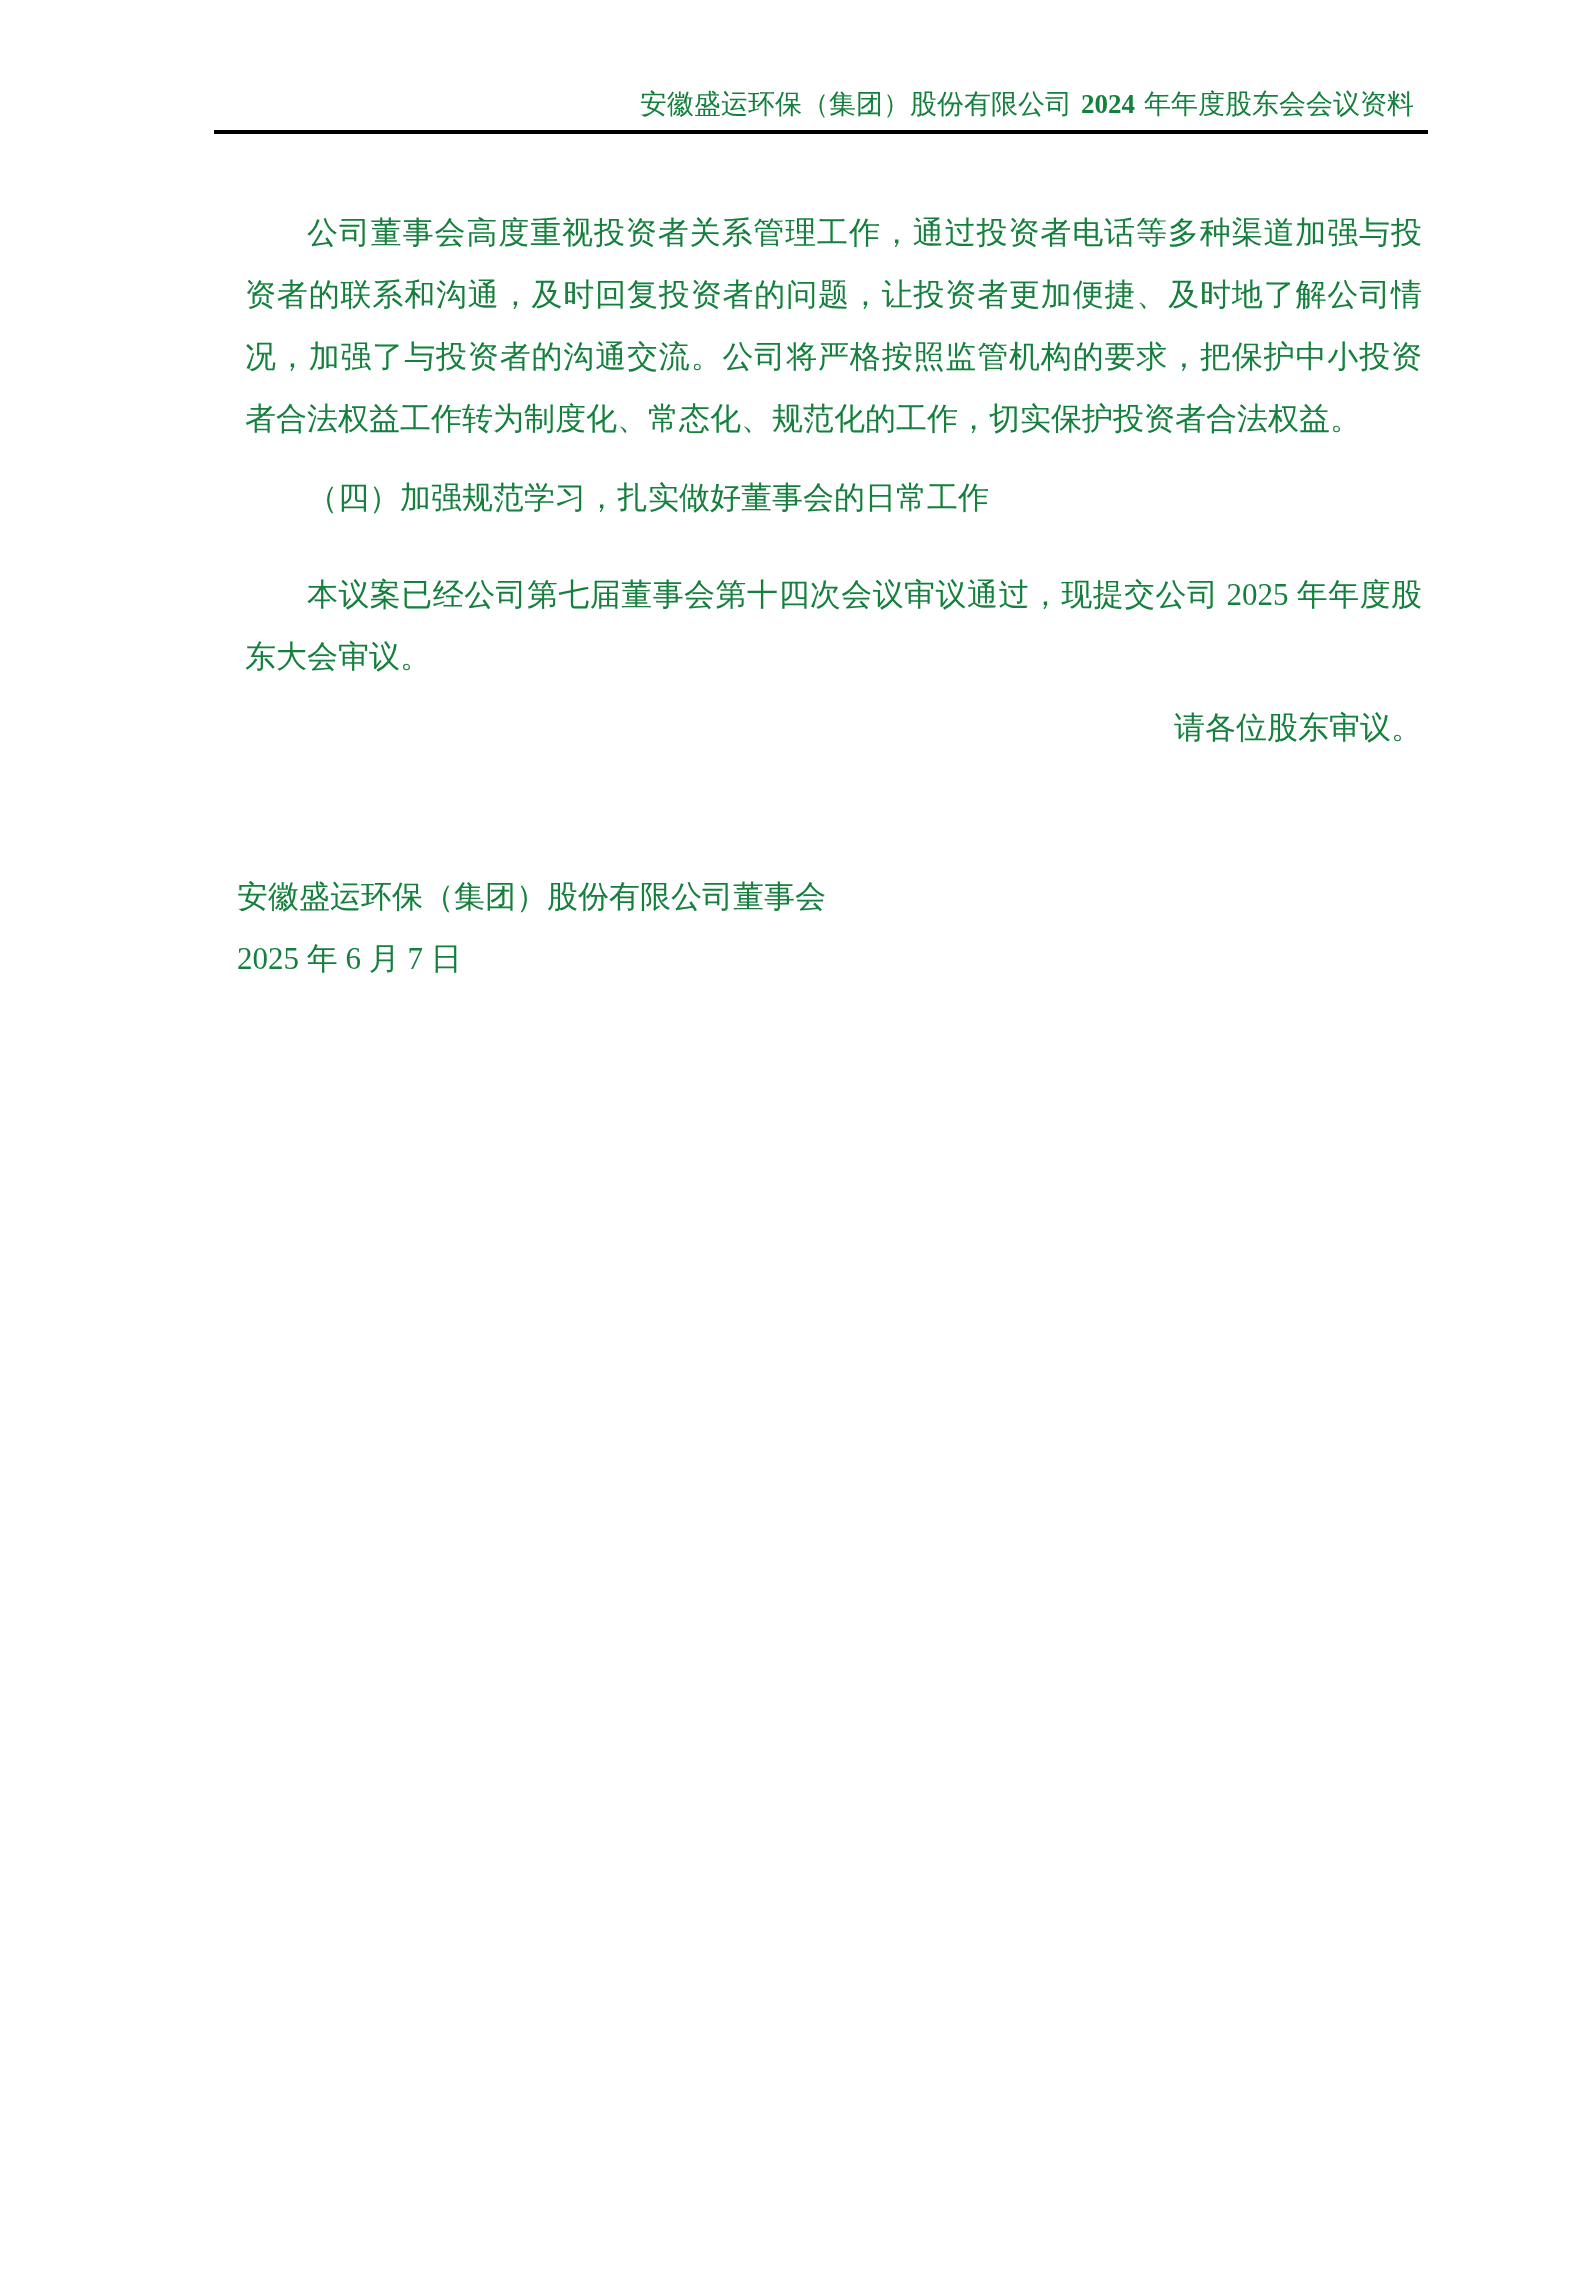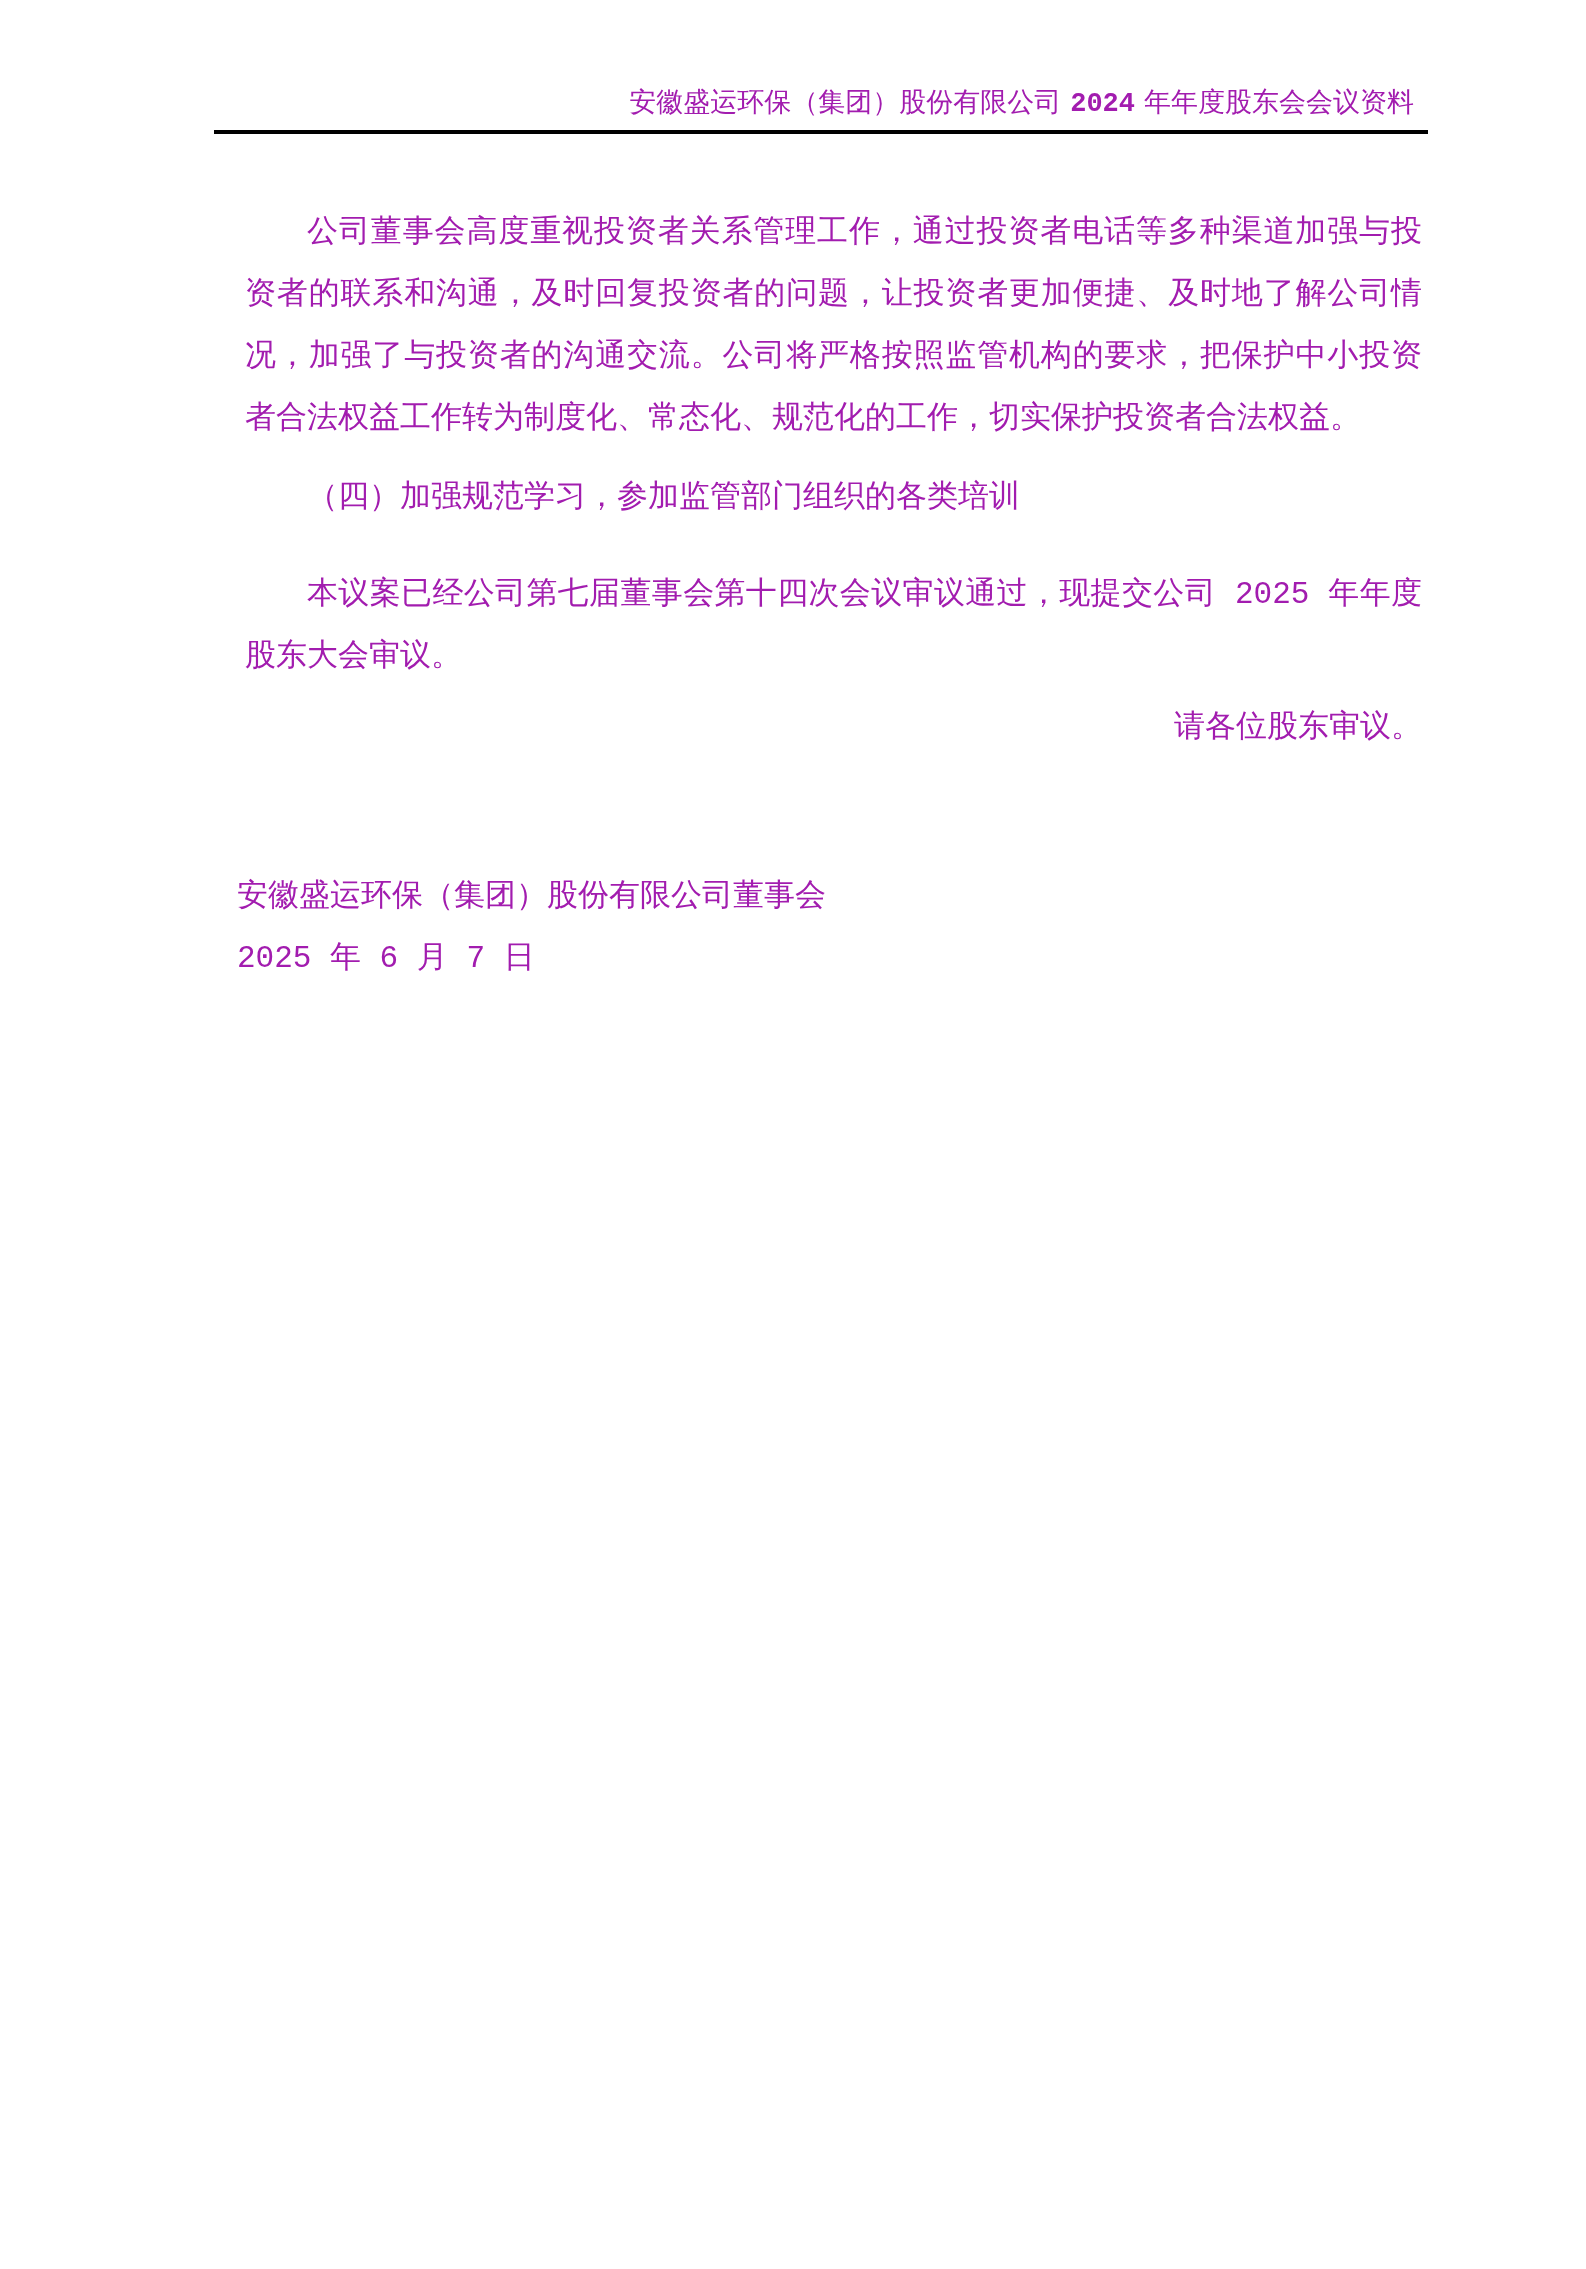--- a/index.html
+++ b/index.html
@@ -5,22 +5,22 @@
   html, body {
     margin: 0;
     padding: 0;
     background: #ffffff;
   }
   .page {
     position: relative;
     width: 1586px;
     height: 2033px;
     background: #ffffff;
-    color: #a21caf;
-    font-family: Liberation Mono, monospace;
+    color: #15803d;
+    font-family: Liberation Serif, serif;
     overflow: hidden;
   }
   
   .doc-header {
     position: absolute;
     left: 214px;
     width: 1214px;
     top: 86px;
     box-sizing: border-box;
     text-align: right;
@@ -78,21 +78,21 @@
 <div class="page">
 
   <header class="doc-header">
     <span>安徽盛运环保（集团）股份有限公司</span><span class="hdr-year">2024</span><span>年年度股东会会议资料</span>
   </header>
 
   <main class="content">
 
     <p class="para">公司董事会高度重视投资者关系管理工作，通过投资者电话等多种渠道加强与投资者的联系和沟通，及时回复投资者的问题，让投资者更加便捷、及时地了解公司情况，加强了与投资者的沟通交流。公司将严格按照监管机构的要求，把保护中小投资者合法权益工作转为制度化、常态化、规范化的工作，切实保护投资者合法权益。</p>
 
-    <h3 class="heading">（四）加强规范学习，参加监管部门组织的各类培训</h3>
+    <h3 class="heading">（四）加强规范学习，扎实做好董事会的日常工作</h3>
 
 
     <p class="para para-submit">本议案已经公司第七届董事会第十四次会议审议通过，现提交公司 2025 年年度股东大会审议。</p>
 
     <p class="para para-request">请各位股东审议。</p>
 
     <div class="signature">
       <div>安徽盛运环保（集团）股份有限公司董事会</div>
       <div>2025 年 6 月 7 日</div>
     </div>

